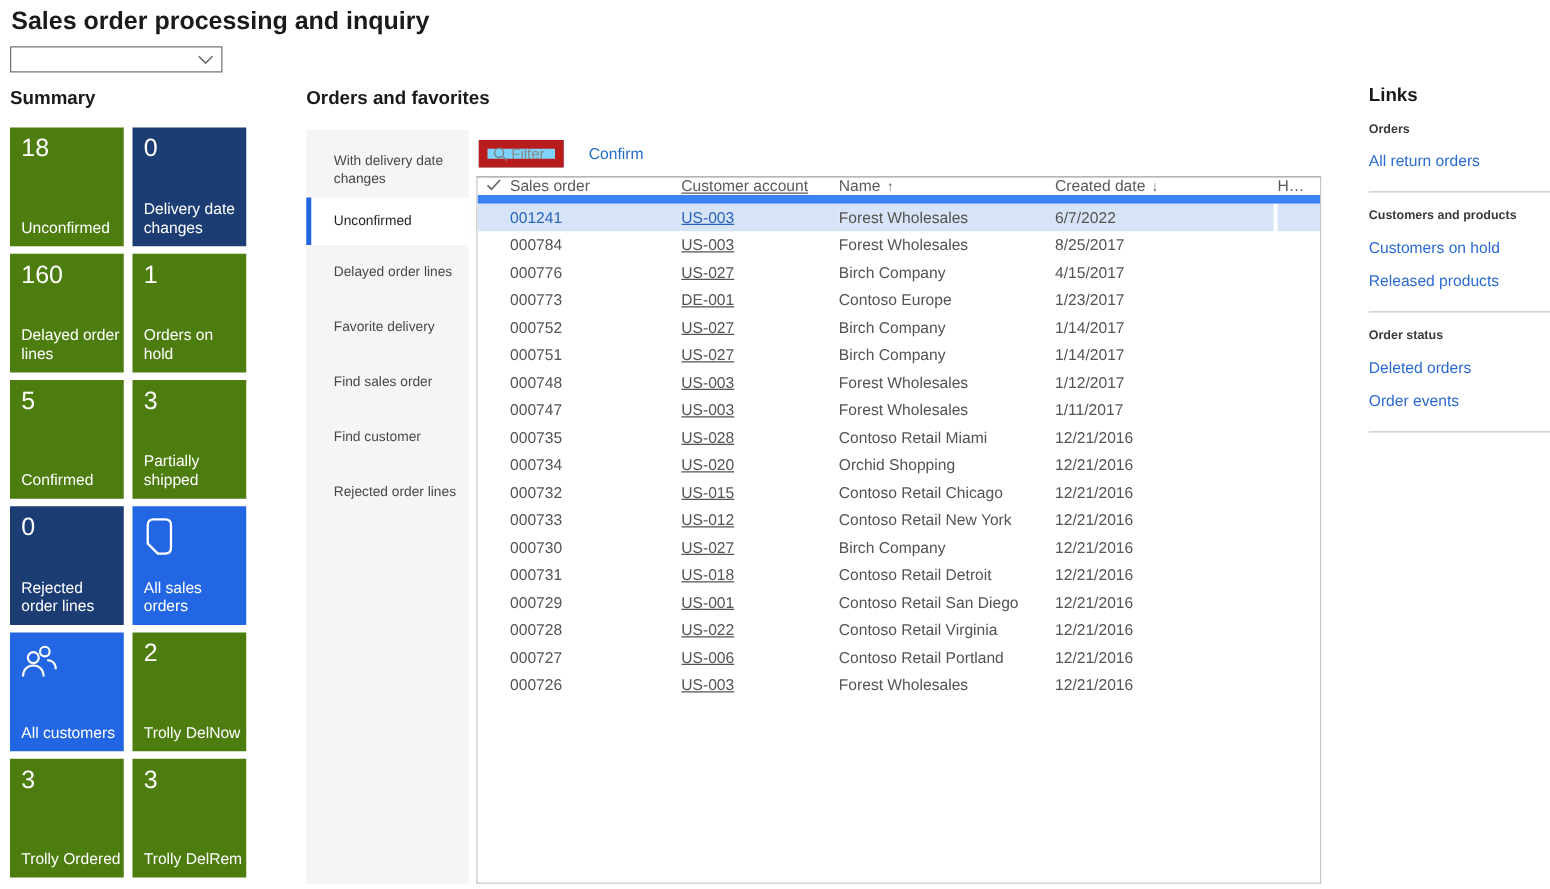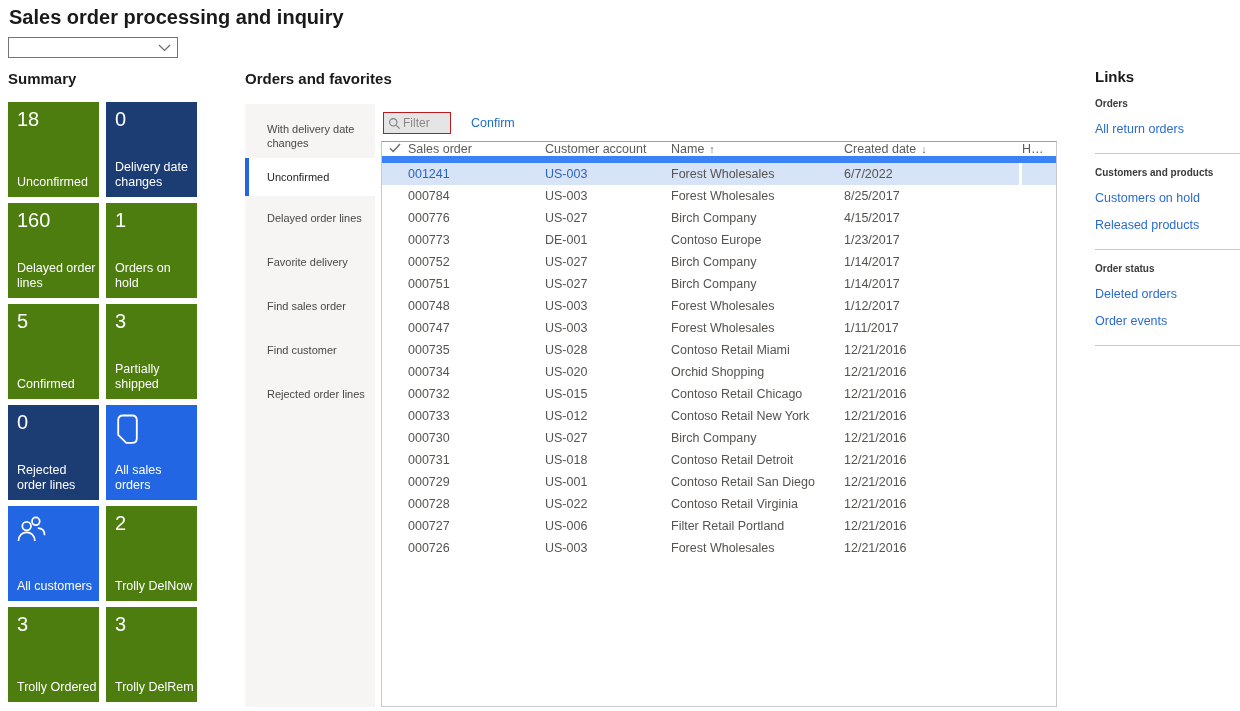--- a/index.html
+++ b/index.html
@@ -29,30 +29,30 @@
   .tile-label { position:absolute; left:9px; right:1px; bottom:7px; font-size:12.5px; line-height:1.22; }
   
   .orders { position:absolute; left:245px; top:70px; width:817px; height:638px; }
   .orders-body { display:flex; margin-top:17px; height:603px; }
   .tabstrip { width:130px; background:#f6f5f4; padding-top:10px; flex:none; }
   .tab { min-height:44px; display:flex; align-items:center; padding:6px 4px 6px 22px;
          font-size:11px; color:#494847; cursor:pointer; line-height:1.3; }
   .tab.selected { background:#fff; color:#201f1e; border-left:4px solid #2266e0; padding-left:18px; min-height:38px; }
   .panel { flex:1; background:#fff; padding:8px 5px 0 6px; display:flex; flex-direction:column; }
   .panel-toolbar { display:flex; align-items:center; height:22px; margin:0 0 7px 2px; flex:none; }
-  .filterbox { width:68px; height:22px; border:1px solid #b91c1c; display:flex; align-items:center; padding:0 2px 0 4px; background:#e5e5e5; }
+  .filterbox { width:68px; height:22px; border:7px solid #b91c1c; display:flex; align-items:center; padding:0 2px 0 4px; background:#7dd3fc; }
   .filterbox svg { flex:none; margin-right:2px; }
   .filterbox input { border:none; outline:none; width:100%; font-size:12px; color:#323130; padding:0; background:transparent; font-family:inherit; }
   .filterbox input::placeholder { color:#8a8886; }
   .confirm-btn { margin-left:20px; background:none; border:none; color:#1f6cc5; font-size:12.5px; cursor:pointer; font-family:inherit; padding:0; }
   .grid { flex:1; border:1px solid #c8c8c8; border-top:1px solid #9e9e9e; overflow:hidden; background:#fff; }
   .grid-header { display:flex; height:21px; align-items:center; border-bottom:7px solid #3b82f6; color:#5b5b5b; font-size:12.5px; cursor:default; }
   .c { padding:0 8px 0 0; white-space:nowrap; overflow:hidden; flex:none; }
   .c.check { width:26px; text-align:center; padding:0; }
-  .c.so { width:137px; } .c.ca { width:126px; } .c.nm { width:173px; }
+  .c.so { width:137px; } .c.ca { width:126px;text-decoration:underline; } .c.nm { width:173px; }
   .c.cd { flex:1; } .c.gap { width:3px; padding:0; } .c.hh { width:34px; padding-right:2px; }
   .hcell .sort { margin-left:5px; font-size:11px; color:#6a6a6a; }
   .grow { display:flex; height:22px; align-items:center; font-size:12.5px; color:#565350; cursor:pointer; }
   .grow .c { height:100%; line-height:22px; }
   .grow.selected .c { background:#d7e3f7; }
   .grow.selected .c.gap { background:#fff; }
   .grow.selected .c.so, .grow.selected .c.ca { color:#2a65bd; }
   
   .links { position:absolute; left:1095px; top:68px; width:145px; }
   .link-group { margin-top:13px; }
@@ -338,21 +338,21 @@
     <div class="c ca">US-022</div>
     <div class="c nm">Contoso Retail Virginia</div>
     <div class="c cd">12/21/2016</div>
     <div class="c gap"></div>
     <div class="c hh"></div>
   </div>
             <div class="grow">
     <div class="c check"></div>
     <div class="c so">000727</div>
     <div class="c ca">US-006</div>
-    <div class="c nm">Filter Retail Portland</div>
+    <div class="c nm">Contoso Retail Portland</div>
     <div class="c cd">12/21/2016</div>
     <div class="c gap"></div>
     <div class="c hh"></div>
   </div>
             <div class="grow">
     <div class="c check"></div>
     <div class="c so">000726</div>
     <div class="c ca">US-003</div>
     <div class="c nm">Forest Wholesales</div>
     <div class="c cd">12/21/2016</div>

